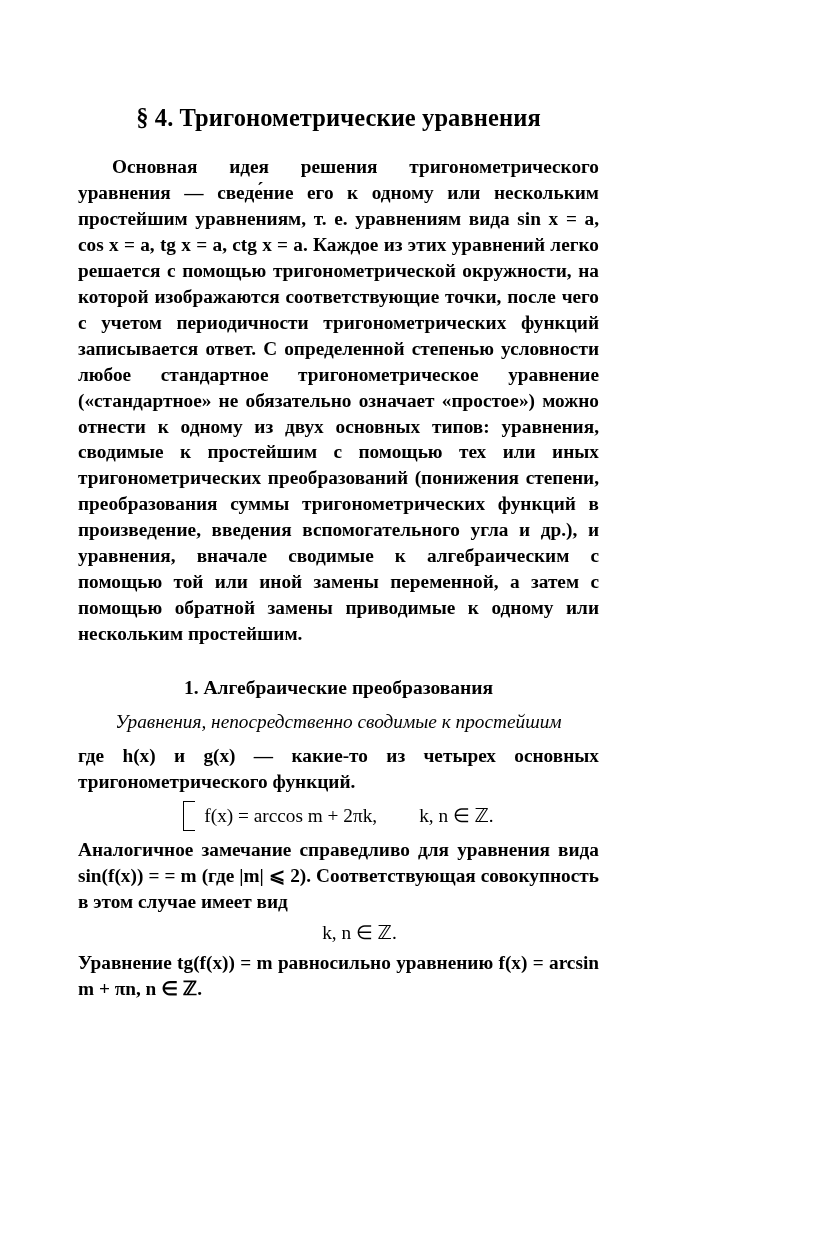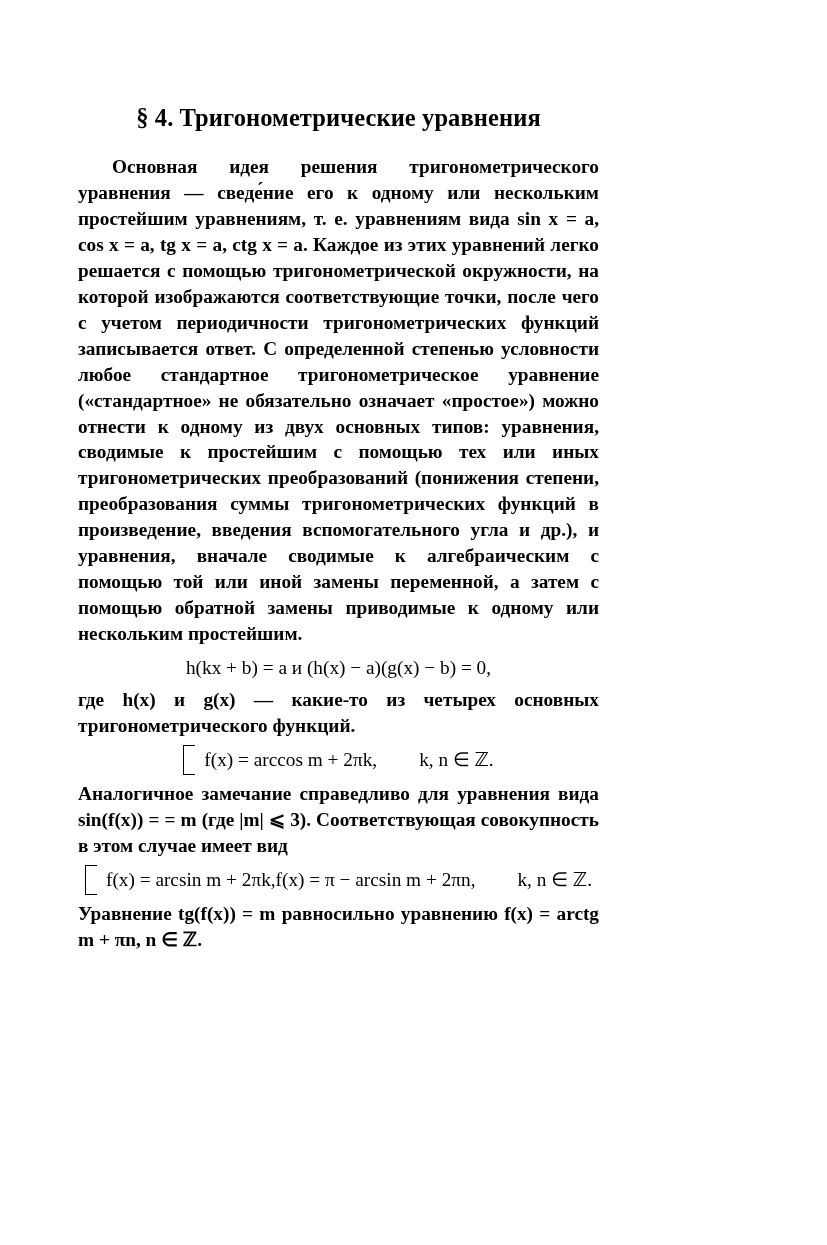--- a/index.html
+++ b/index.html
@@ -76,21 +76,21 @@
   }
   .bracket {
     width: 11px;
     border-left: 1.6px solid #000;
     border-top: 1.6px solid #000;
     border-bottom: 1.6px solid #000;
     margin-right: 9px;
   }
   .rows {
     display: flex;
-    flex-direction: row;
+    flex-direction: column;
     justify-content: center;
   }
   .rows .row {
     line-height: 1.55;
     white-space: nowrap;
   }
   .system-tail {
     display: flex;
     align-items: center;
     padding-left: 42px;
@@ -102,46 +102,43 @@
 <body>
 
 <div class="page">
 
   <h1 class="section-title">§ 4. Тригонометрические уравнения</h1>
 
   <p class="body indent">
     <span>Основная идея решения тригонометрического уравнения — сведе́ние его к одному или нескольким простейшим уравнениям, т. е. уравнениям вида sin x = a, cos x = a, tg x = a, ctg x = a. Каждое из этих уравнений легко решается с помощью тригонометрической окружности, на которой изображаются соответствующие точки, после чего с учетом периодичности тригонометрических функций записывается ответ. С определенной степенью условности любое стандартное тригонометрическое уравнение («стандартное» не обязательно означает «простое») можно отнести к одному из двух основных типов: уравнения, сводимые к простейшим с помощью тех или иных тригонометрических преобразований (понижения степени, преобразования суммы тригонометрических функций в произведение, введения вспомогательного угла и др.), и уравнения, вначале сводимые к алгебраическим с помощью той или иной замены переменной, а затем с помощью обратной замены приводимые к одному или нескольким простейшим.</span>
   </p>
 
+  <h2 class="sub-title">
+    <span class="num">1.</span>
+    <span>Алгебраические преобразования</span>
+  </h2>
+
+  <p class="italic-center">Уравнения, непосредственно сводимые к простейшим</p>
 
 
-
-  <p class="formula">h(kx + b) = a    и    (h(x) − a)(g(x) − b) = 0,</p>
 
   <p class="body">где h(x) и g(x) — какие-то из четырех основных тригонометрического функций.</p>
 
 
   <div class="system-wrap">
     <div class="system">
       <div class="bracket"></div>
       <div class="rows">
         <div class="row">f(x) = arccos m + 2πk,</div>
       </div>
     </div>
     <div class="system-tail">k, n ∈ ℤ.</div>
   </div>
 
-  <p class="body">Аналогичное замечание справедливо для уравнения вида sin(f(x)) = = m (где |m| ⩽ 3). Соответствующая совокупность в этом случае имеет вид</p>
+  <p class="body">Аналогичное замечание справедливо для уравнения вида sin(f(x)) = = m (где |m| ⩽ 2). Соответствующая совокупность в этом случае имеет вид</p>
 
   <div class="system-wrap">
-    <div class="system">
-      <div class="bracket"></div>
-      <div class="rows">
-        <div class="row">f(x) = arcsin m + 2πk,</div>
-        <div class="row">f(x) = π − arcsin m + 2πn,</div>
-      </div>
-    </div>
     <div class="system-tail">k, n ∈ ℤ.</div>
   </div>
 
-  <p class="body">Уравнение tg(f(x)) = m равносильно уравнению f(x) = arctg m + πn, n ∈ ℤ.</p>
+  <p class="body">Уравнение tg(f(x)) = m равносильно уравнению f(x) = arcsin m + πn, n ∈ ℤ.</p>
 
 </div>
 
 </body></html>

